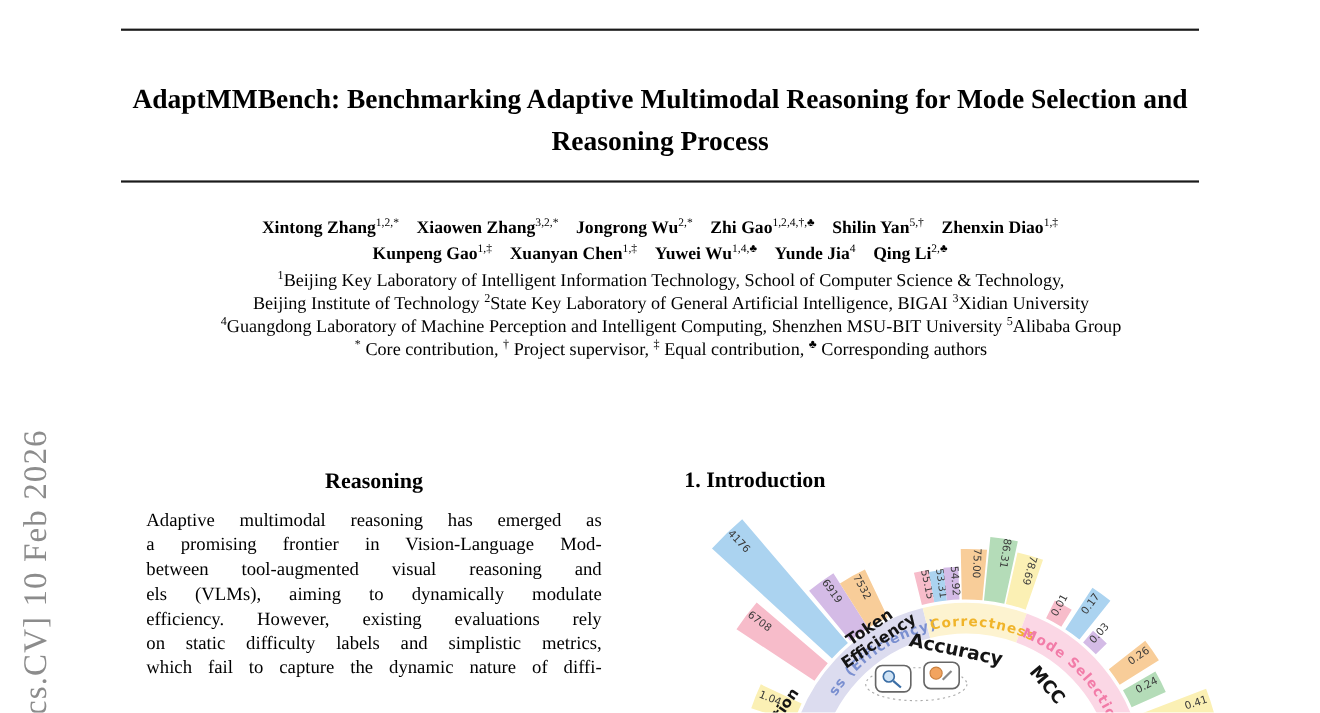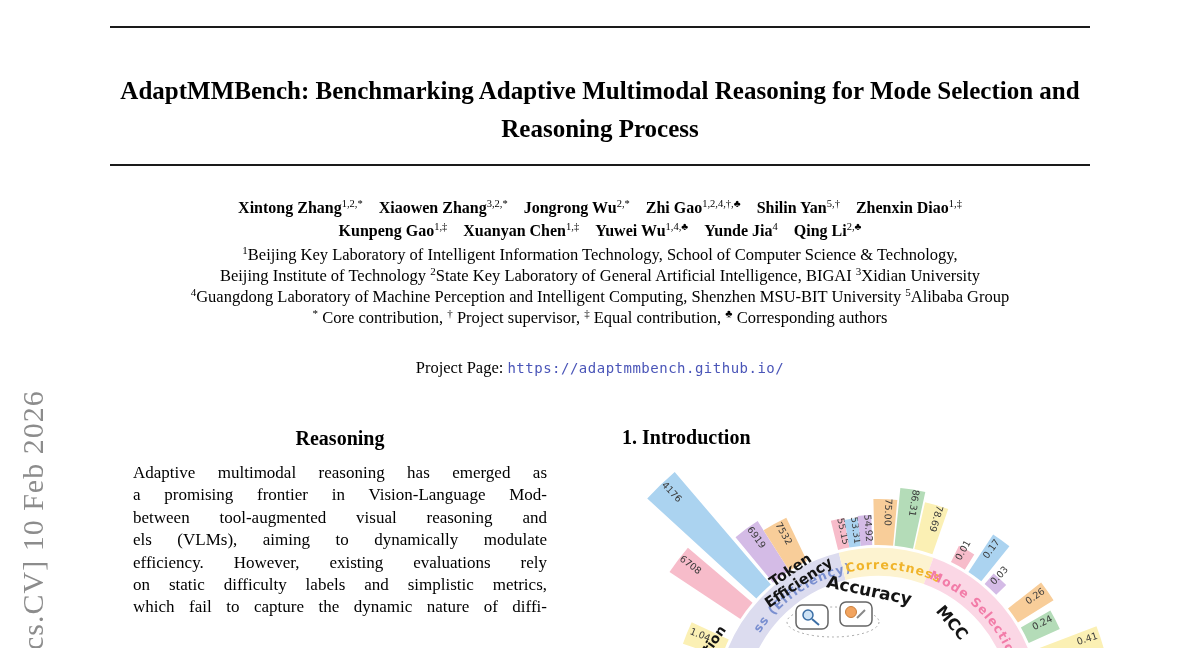--- a/index.html
+++ b/index.html
@@ -8,21 +8,21 @@
   .rule{position:absolute;left:110px;width:980px;height:2px;background:#1a1a1a;}
   #rule1{top:26px;} #rule2{top:164px;}
   .title{position:absolute;top:72px;left:100px;width:1000px;text-align:center;
          font-weight:bold;font-size:25px;line-height:38px;}
   .authors{position:absolute;left:60px;width:1080px;text-align:center;
            font-size:16px;font-weight:bold;line-height:23px;}
   #authors1{top:196px;} #authors2{top:219px;}
   .author{margin:14px 8px;white-space:nowrap;}
   .author sup{font-weight:normal;font-size:10.5px;}
   sup{line-height:0;}
-  .affils{position:absolute;top:244px;left:50px;width:1100px;text-align:center;
+  .affils{position:absolute;top:244px;left:60px;width:1100px;text-align:center;
           font-size:16.5px;line-height:21px;font-family:Liberation Serif, serif;}
   .affil-line sup{font-size:11px;}
   .project{position:absolute;top:358px;left:0;width:1200px;text-align:center;font-size:16.5px;}
   .url{font-family:"DejaVu Sans Mono", monospace;color:#4a55b8;font-size:14px;
        letter-spacing:0.5px;text-decoration:none;}
   .abstract-head{position:absolute;top:427px;left:133px;width:414px;text-align:center;
                  font-weight:bold;font-size:20px;}
   .abstract-body{position:absolute;top:462px;left:133px;width:414px;font-size:17px;line-height:22.4px;}
   .abs-line{text-align:justify;text-align-last:justify;}
   .intro-head{position:absolute;top:426px;left:622px;font-weight:bold;font-size:20px;}
@@ -46,24 +46,20 @@
   <div class="authors" id="authors1"><span class="author"><span>Xintong Zhang</span><sup>1,2,*</sup></span><span class="author"><span>Xiaowen Zhang</span><sup>3,2,*</sup></span><span class="author"><span>Jongrong Wu</span><sup>2,*</sup></span><span class="author"><span>Zhi Gao</span><sup>1,2,4,†,♣</sup></span><span class="author"><span>Shilin Yan</span><sup>5,†</sup></span><span class="author"><span>Zhenxin Diao</span><sup>1,‡</sup></span></div>
   <div class="authors" id="authors2"><span class="author"><span>Kunpeng Gao</span><sup>1,‡</sup></span><span class="author"><span>Xuanyan Chen</span><sup>1,‡</sup></span><span class="author"><span>Yuwei Wu</span><sup>1,4,♣</sup></span><span class="author"><span>Yunde Jia</span><sup>4</sup></span><span class="author"><span>Qing Li</span><sup>2,♣</sup></span></div>
 
   <div class="affils" id="affils">
       <div class="affil-line"><sup>1</sup>Beijing Key Laboratory of Intelligent Information Technology, School of Computer Science &amp; Technology,</div>
       <div class="affil-line">Beijing Institute of Technology <sup>2</sup>State Key Laboratory of General Artificial Intelligence, BIGAI <sup>3</sup>Xidian University</div>
       <div class="affil-line"><sup>4</sup>Guangdong Laboratory of Machine Perception and Intelligent Computing, Shenzhen MSU-BIT University <sup>5</sup>Alibaba Group</div>
       <div class="affil-line"><sup>*</sup> Core contribution, <sup>†</sup> Project supervisor, <sup>‡</sup> Equal contribution, <sup>♣</sup> Corresponding authors</div>
     </div>
 
-  <div class="project">
-    <span>Project Page:</span>
-    <a class="url" href="#">https://adaptmmbench.github.io/</a>
-  </div>
 
   <div class="abstract-head">Reasoning</div>
   <div class="abstract-body" id="abstract-body">
       <div class="abs-line">Adaptive multimodal reasoning has emerged as</div>
       <div class="abs-line">a promising frontier in Vision-Language Mod-</div>
       <div class="abs-line">between tool-augmented visual reasoning and</div>
       <div class="abs-line">els (VLMs), aiming to dynamically modulate</div>
       <div class="abs-line">efficiency. However, existing evaluations rely</div>
       <div class="abs-line">on static difficulty labels and simplistic metrics,</div>
       <div class="abs-line">which fail to capture the dynamic nature of diffi-</div>

